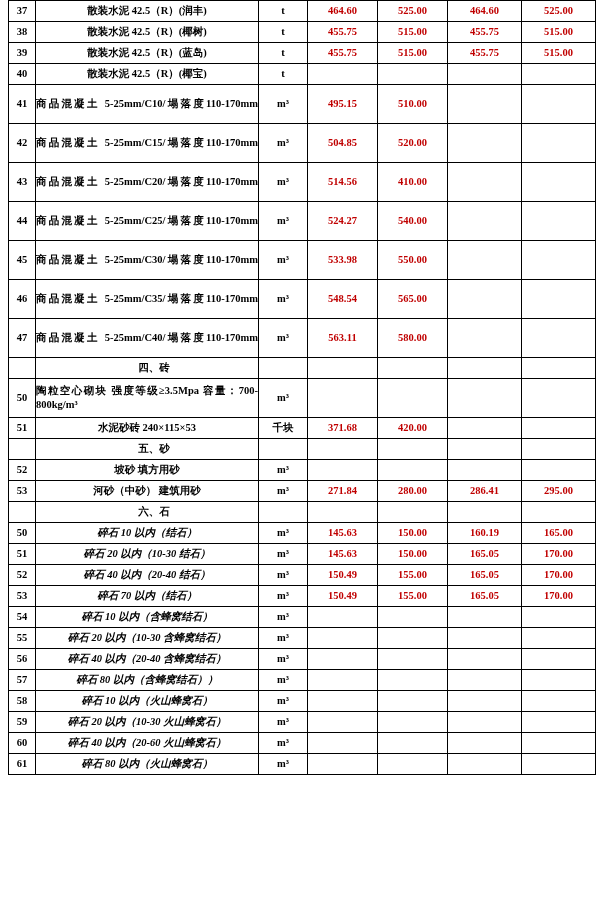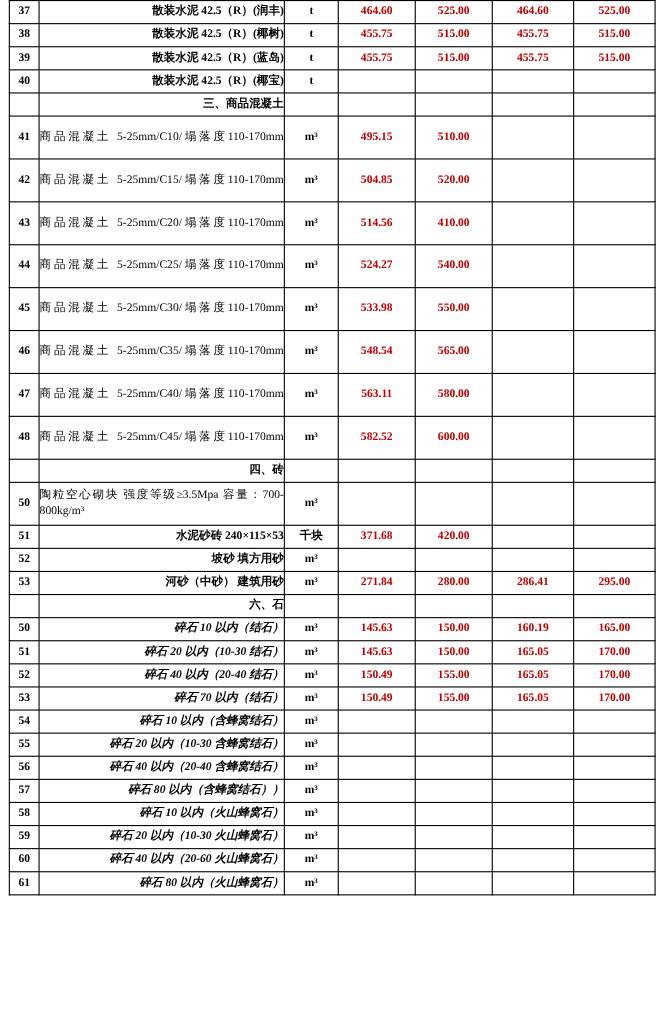--- a/index.html
+++ b/index.html
@@ -26,36 +26,36 @@
   }
   table.price-table td {
     border: 1px solid #000000;
     padding: 0;
     vertical-align: middle;
     font-size: 10.5px;
     line-height: 1.35;
     height: 20px;
   }
   .c-no      { width: 26px;  text-align: center; font-weight: bold; }
-  .c-name    { width: 222px; text-align: right; padding: 1px 4px; font-weight: bold; }
+  .c-name    { width: 222px; text-align: center; padding: 1px 4px; font-weight: bold; }
   .c-unit    { width: 48px;  text-align: center; font-weight: bold; }
   .c-v1      { width: 69px;  text-align: center; color: #c00000; font-weight: bold; }
   .c-v2      { width: 69px;  text-align: center; color: #c00000; font-weight: bold; }
   .c-v3      { width: 73px;  text-align: center; color: #c00000; font-weight: bold; }
   .c-v4      { width: 73px;  text-align: center; color: #c00000; font-weight: bold; }
 
   
   tr.section td.c-name { font-weight: bold; padding-left: 14px; }
 
   
   td.spec {
     text-align: justify;
     text-align-last: justify;
     padding: 2px 5px;
-    font-weight: normal;
+    font-weight: bold;
   }
   tr.tall td { height: 38px; }
   .indent2 { padding-left: 18px; font-style: italic; }
 </style>
 </head>
 <body>
 
 <div id="sheet">
   <table class="price-table">
     <tbody id="tbody">
@@ -88,29 +88,20 @@
         </tr>
         <tr>
           <td class="c-no">40</td>
           <td class="c-name">散装水泥 42.5（R）(椰宝)</td>
           <td class="c-unit">t</td>
           <td class="c-v1"></td>
           <td class="c-v2"></td>
           <td class="c-v3"></td>
           <td class="c-v4"></td>
         </tr>
-        <tr class="section">
-          <td class="c-no"></td>
-          <td class="c-name">三、商品混凝土</td>
-          <td class="c-unit"></td>
-          <td class="c-v1"></td>
-          <td class="c-v2"></td>
-          <td class="c-v3"></td>
-          <td class="c-v4"></td>
-        </tr>
         <tr class="tall">
           <td class="c-no">41</td>
           <td class="c-name spec">商品混凝土 5-25mm/C10/塌落度110-170mm</td>
           <td class="c-unit">m³</td>
           <td class="c-v1">495.15</td>
           <td class="c-v2">510.00</td>
           <td class="c-v3"></td>
           <td class="c-v4"></td>
         </tr>
         <tr class="tall">
@@ -157,29 +148,20 @@
           <td class="c-v2">565.00</td>
           <td class="c-v3"></td>
           <td class="c-v4"></td>
         </tr>
         <tr class="tall">
           <td class="c-no">47</td>
           <td class="c-name spec">商品混凝土 5-25mm/C40/塌落度110-170mm</td>
           <td class="c-unit">m³</td>
           <td class="c-v1">563.11</td>
           <td class="c-v2">580.00</td>
-          <td class="c-v3"></td>
-          <td class="c-v4"></td>
-        </tr>
-        <tr class="tall">
-          <td class="c-no">48</td>
-          <td class="c-name spec">商品混凝土 5-25mm/C45/塌落度110-170mm</td>
-          <td class="c-unit">m³</td>
-          <td class="c-v1">582.52</td>
-          <td class="c-v2">600.00</td>
           <td class="c-v3"></td>
           <td class="c-v4"></td>
         </tr>
         <tr class="section">
           <td class="c-no"></td>
           <td class="c-name">四、砖</td>
           <td class="c-unit"></td>
           <td class="c-v1"></td>
           <td class="c-v2"></td>
           <td class="c-v3"></td>
@@ -196,20 +178,29 @@
         </tr>
         <tr>
           <td class="c-no">51</td>
           <td class="c-name">水泥砂砖 240×115×53</td>
           <td class="c-unit">千块</td>
           <td class="c-v1">371.68</td>
           <td class="c-v2">420.00</td>
           <td class="c-v3"></td>
           <td class="c-v4"></td>
         </tr>
+        <tr class="section">
+          <td class="c-no"></td>
+          <td class="c-name">五、砂</td>
+          <td class="c-unit"></td>
+          <td class="c-v1"></td>
+          <td class="c-v2"></td>
+          <td class="c-v3"></td>
+          <td class="c-v4"></td>
+        </tr>
         <tr>
           <td class="c-no">52</td>
           <td class="c-name">坡砂 填方用砂</td>
           <td class="c-unit">m³</td>
           <td class="c-v1"></td>
           <td class="c-v2"></td>
           <td class="c-v3"></td>
           <td class="c-v4"></td>
         </tr>
         <tr>

